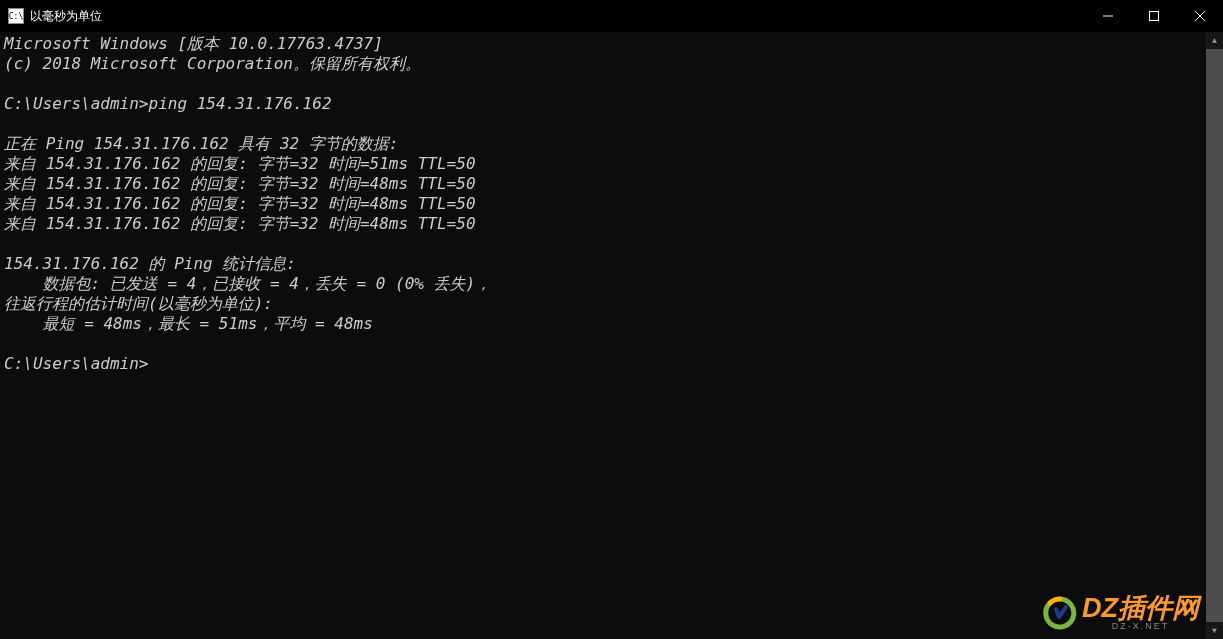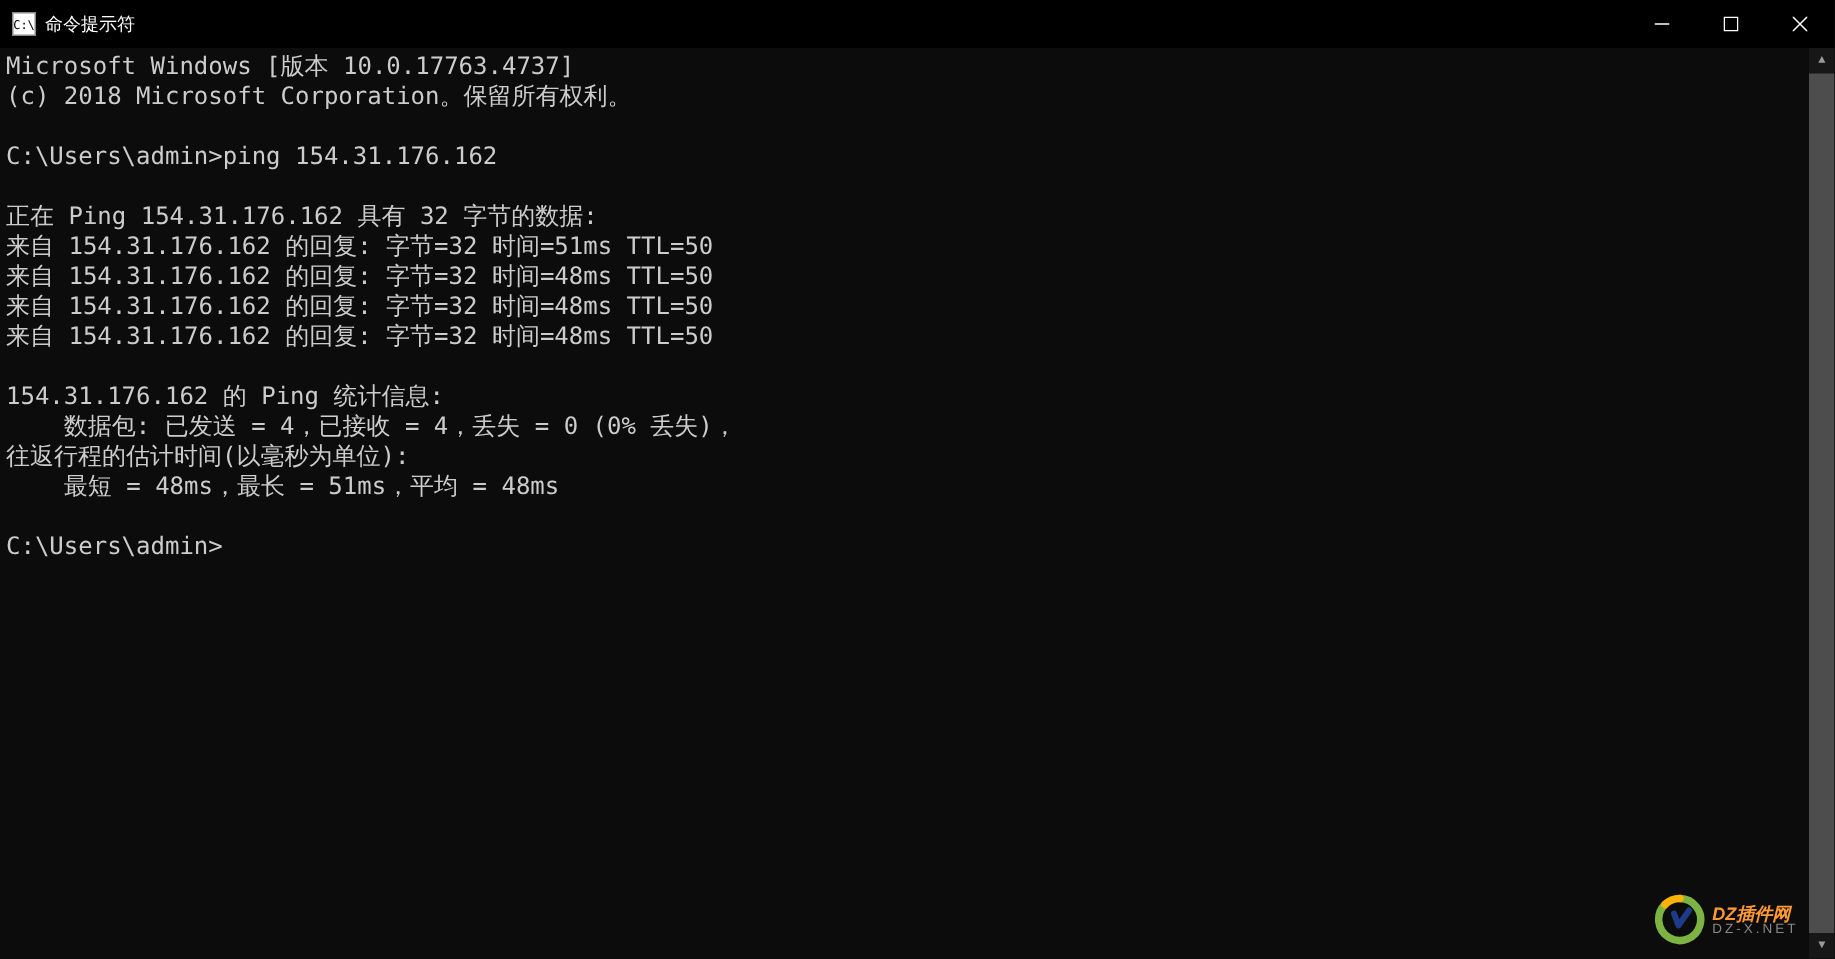--- a/index.html
+++ b/index.html
@@ -63,20 +63,21 @@
     .terminal-content {
       flex: 1;
       background: #0c0c0c;
       color: #cccccc;
       font-size: 16px;
       line-height: 1.25;
       padding: 2px 4px;
       white-space: pre;
       font-family: "NSimSun", "SimSun", "Consolas", monospace;
       overflow: hidden;
+      font-style: italic;
     }
     .scrollbar {
       width: 17px;
       background: #171717;
       position: relative;
     }
     .scrollbar-thumb {
       position: absolute;
       top: 0;
       left: 0;
@@ -112,40 +113,40 @@
       height: 36px;
       position: relative;
     }
     .watermark-text {
       display: flex;
       flex-direction: column;
       line-height: 1;
     }
     .watermark-main {
       font-family: "Microsoft YaHei", sans-serif;
-      font-size: 12px;
+      font-size: 27px;
       font-weight: bold;
       color: #ff9933;
       font-style: italic;
     }
     .watermark-sub {
       font-family: Arial, sans-serif;
       font-size: 9px;
       color: #888;
       letter-spacing: 2px;
       text-align: center;
     }
   </style>
 </head>
 <body>
 
 <div class="titlebar">
   <div class="titlebar-left">
     <div class="app-icon">C:\</div>
-    <span>命令提示符</span>
+    <span>以毫秒为单位</span>
   </div>
   <div class="titlebar-controls">
     <div class="titlebar-btn">
       <svg width="10" height="10" viewBox="0 0 10 10">
           <path d="M0 5 H10" stroke="#fff" stroke-width="1"></path>
         </svg>
     </div>
     <div class="titlebar-btn">
       <svg width="10" height="10" viewBox="0 0 10 10">
           <rect x="0.5" y="0.5" width="9" height="9" stroke="#fff" stroke-width="1" fill="none"></rect>

